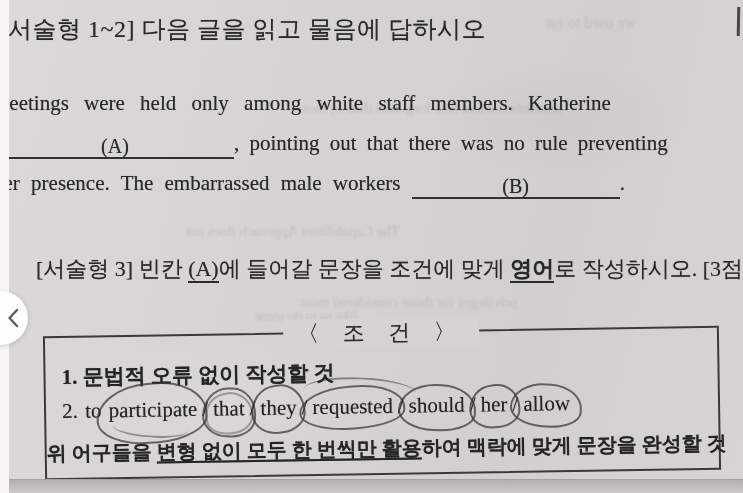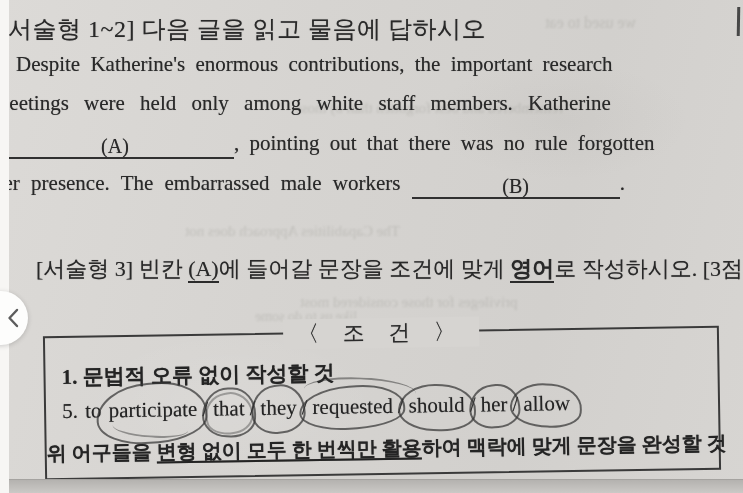--- a/index.html
+++ b/index.html
@@ -90,39 +90,38 @@
   <div class="stain2"></div>
 
   <div class="bleed a1">we used to eat</div>
   <div class="bleed a2">remembered and best forgotten than b) those</div>
   <div class="bleed a3">The Capabilities Approach does not</div>
   <div class="bleed a4">privileges for those considered most</div>
   <div class="bleed a5">like us to do some</div>
 
   <div class="txt ko l-header">서술형 1~2] 다음 글을 읽고 물음에 답하시오</div>
 
-  <div class="txt en l-p1">Despite Katherine's enormous contributions, the important research</div>
   <div class="txt en l-p2">meetings were held only among white staff members. Katherine</div>
   <div class="txt en l-p3">
-    <span class="blank blank-a">(A)</span><span>, pointing out that there was no rule forgotten</span>
+    <span class="blank blank-a">(A)</span><span>, pointing out that there was no rule preventing</span>
   </div>
   <div class="txt en l-p4">
     <span>her presence. The embarrassed male workers</span>
     <span class="blank blank-b">(B)</span><span>.</span>
   </div>
 
   <div class="txt ko l-q">
     <span>[서술형 3] 빈칸 </span><span class="u">(A)</span><span>에 들어갈 문장을 조건에 맞게 </span><span class="u b">영어</span><span>로 작성하시오. [3점]</span>
   </div>
 
   <div class="box">
     <div class="legend">〈 조 건 〉</div>
     <div class="item item1">1. 문법적 오류 없이 작성할 것</div>
     <div class="item item2">
-      <span>5. to</span>
+      <span>2. to</span>
       <span class="circled c1">participate</span><span class="sep">/</span><span class="circled c2">that</span><span class="sep">/</span><span class="circled c3">they</span><span class="sep">/</span><span class="circled c4">requested</span><span class="sep">/</span><span class="circled c5">should</span><span class="sep">/</span><span class="circled c6">her</span><span class="sep">/</span><span class="circled c7">allow</span>
     </div>
     <div class="item item3">
       <span>위 어구들을 </span><span class="emph">변형 없이 모두 한 번씩만 활용</span><span>하여 맥락에 맞게 문장을 완성할 것</span>
     </div>
   </div>
 
   <div class="corner-tick"></div>
   <div class="photo-edge"></div>
 </div>

